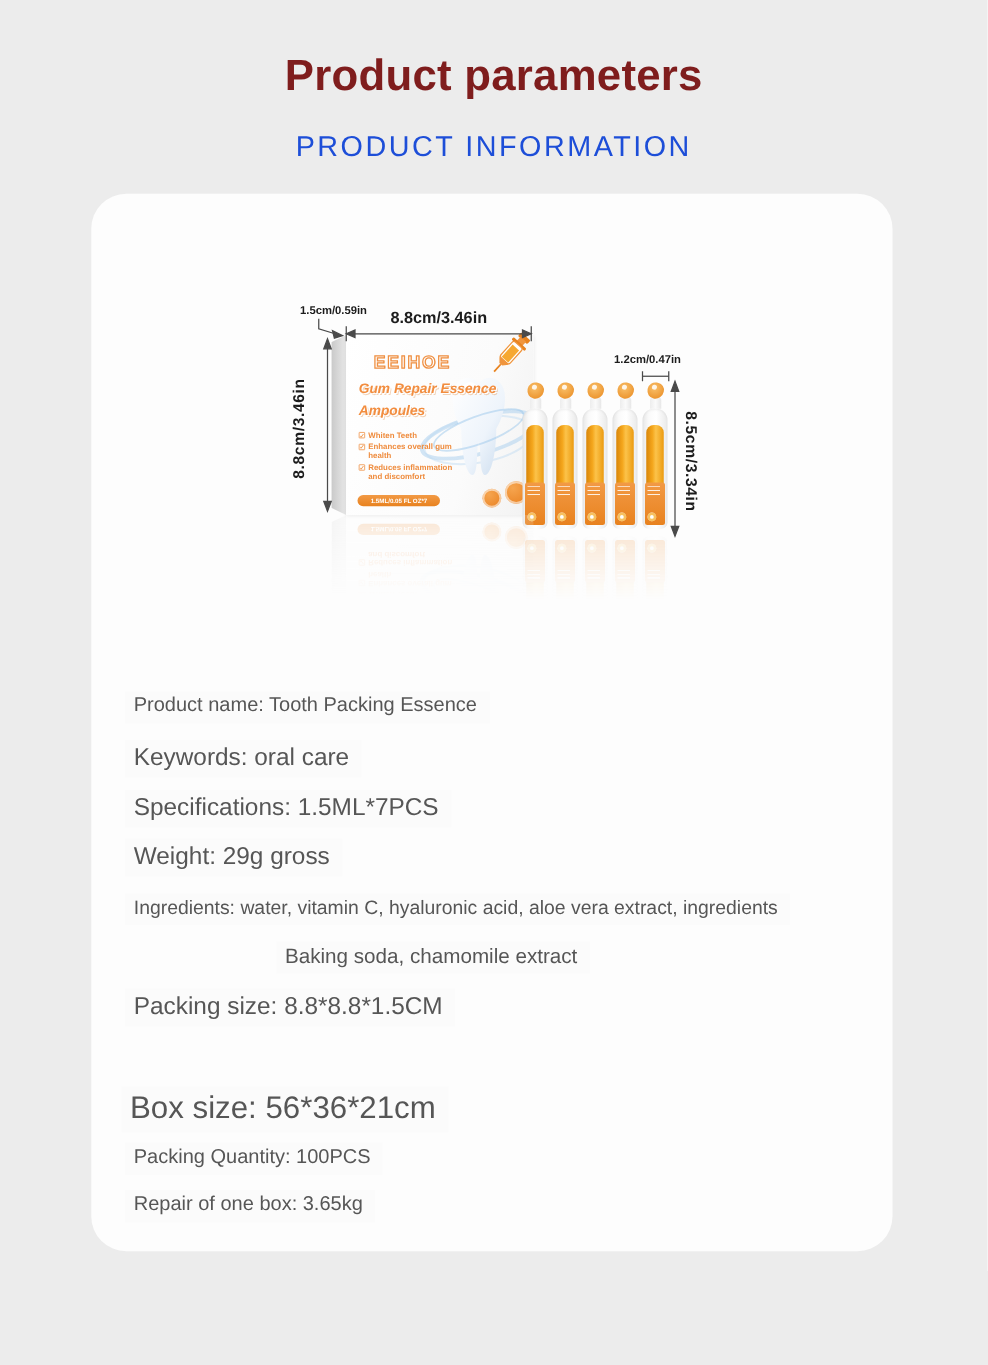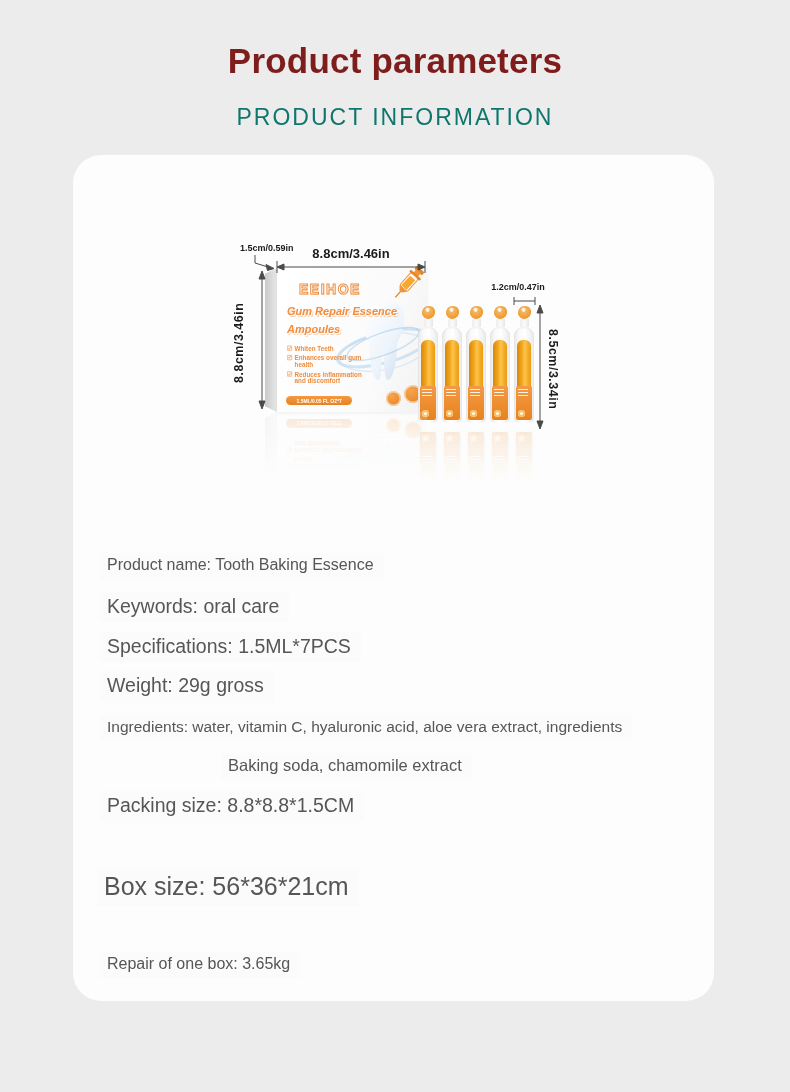--- a/index.html
+++ b/index.html
@@ -12,21 +12,21 @@
   }
 
   
   .page-header { position:absolute; top:0; left:0; width:790px; text-align:center; }
   .page-title {
     position:absolute; top:41px; left:0; width:790px;
     font-size:35px; font-weight:600; color:#7f1d1d; letter-spacing:0.2px;
   }
   .page-subtitle {
     position:absolute; top:104px; left:0; width:790px;
-    font-size:23px; font-weight:400; color:#0f766e; letter-spacing:2px;
+    font-size:23px; font-weight:400; color:#1d4ed8; letter-spacing:2px;
   }
 
   
   .card {
     position:absolute; left:73px; top:155px; width:641px; height:846px;
     background:#fdfdfd; border-radius:28px;
   }
 
   
   .product-figure { position:absolute; left:155px; top:85px; width:420px; height:260px; }
@@ -409,23 +409,24 @@
           <div class="amp-liquid"></div>
           <div class="amp-label">
             <div class="amp-label-lines"></div>
             <div class="amp-label-dot"></div>
           </div>
         </div>
       </div>
     </div>
     </figure>
 
-  <div class="detail-line fs16" style="left:27px;  top:398px;">Product name: Tooth Baking Essence</div>
+  <div class="detail-line fs16" style="left:27px;  top:398px;">Product name: Tooth Packing Essence</div>
   <div class="detail-line fs19" style="left:27px;  top:437px;">Keywords: oral care</div>
   <div class="detail-line fs19" style="left:27px;  top:477px;">Specifications: 1.5ML*7PCS</div>
   <div class="detail-line fs19" style="left:27px;  top:516px;">Weight: 29g gross</div>
   <div class="detail-line fs15" style="left:27px;  top:560px;">Ingredients: water, vitamin C, hyaluronic acid, aloe vera extract, ingredients</div>
   <div class="detail-line fs16b" style="left:148px; top:598px;">Baking soda, chamomile extract</div>
   <div class="detail-line fs19" style="left:27px;  top:636px;">Packing size: 8.8*8.8*1.5CM</div>
   <div class="detail-line fs23" style="left:24px;  top:714px;">Box size: 56*36*21cm</div>
+  <div class="detail-line fs16" style="left:27px;  top:759px;">Packing Quantity: 100PCS</div>
   <div class="detail-line fs16" style="left:27px;  top:797px;">Repair of one box: 3.65kg</div>
 
 </section>
 
 </body></html>

